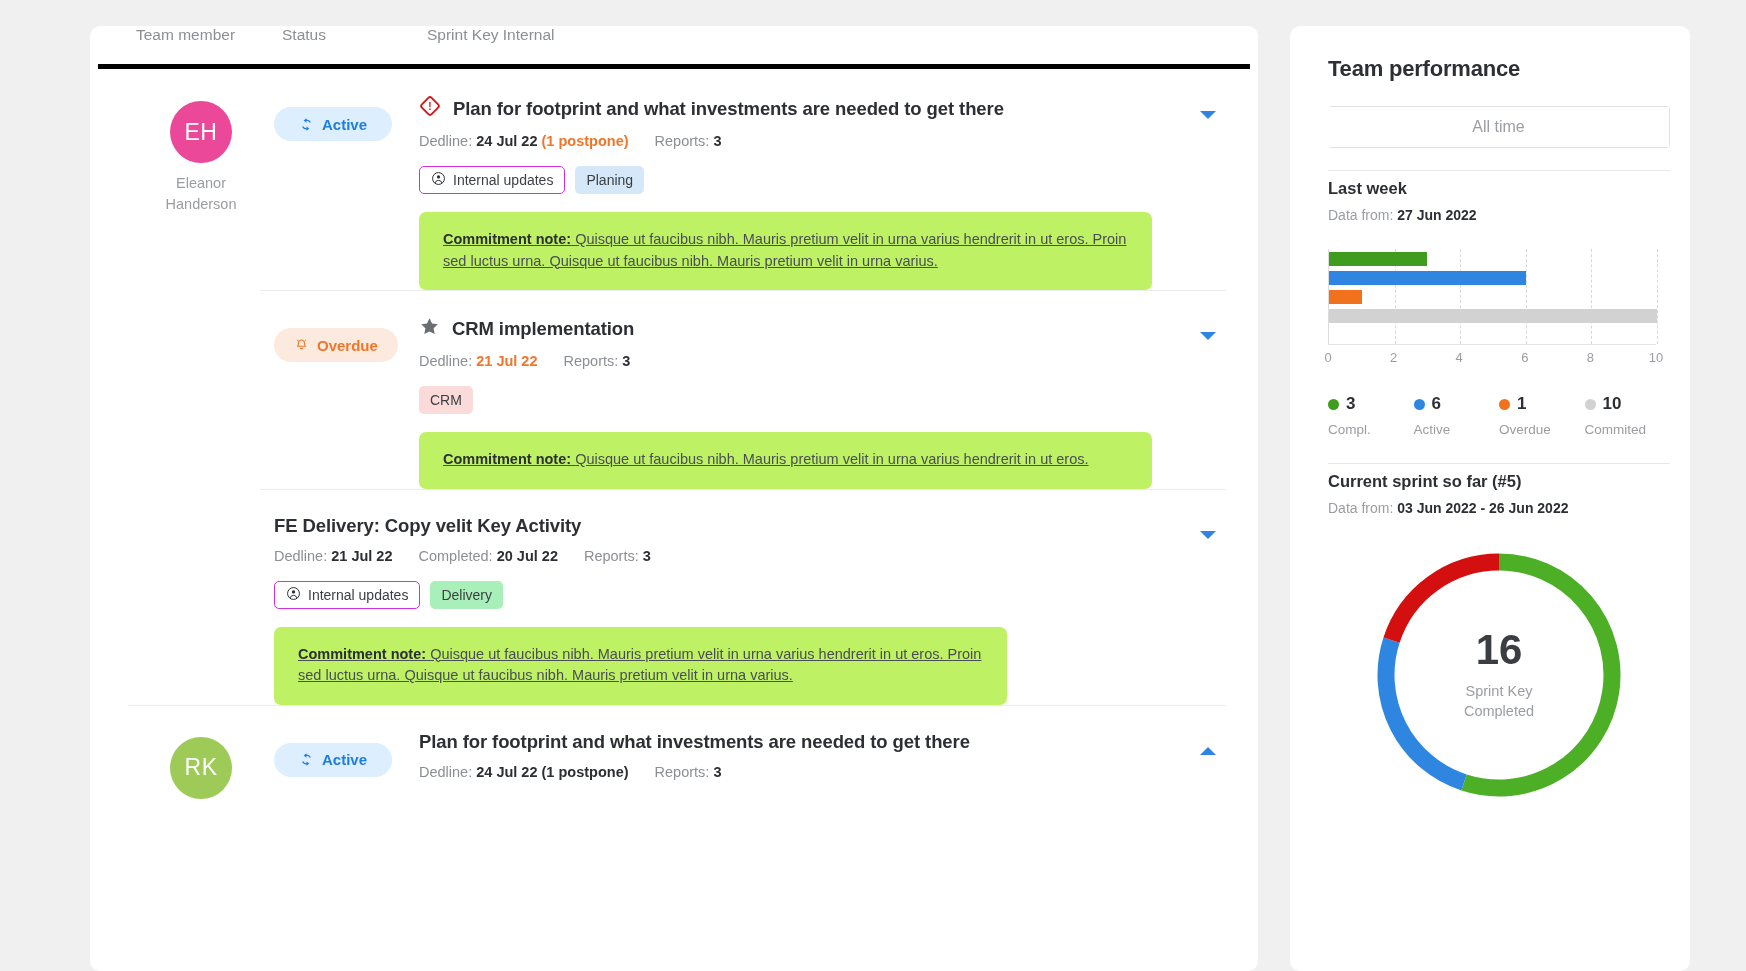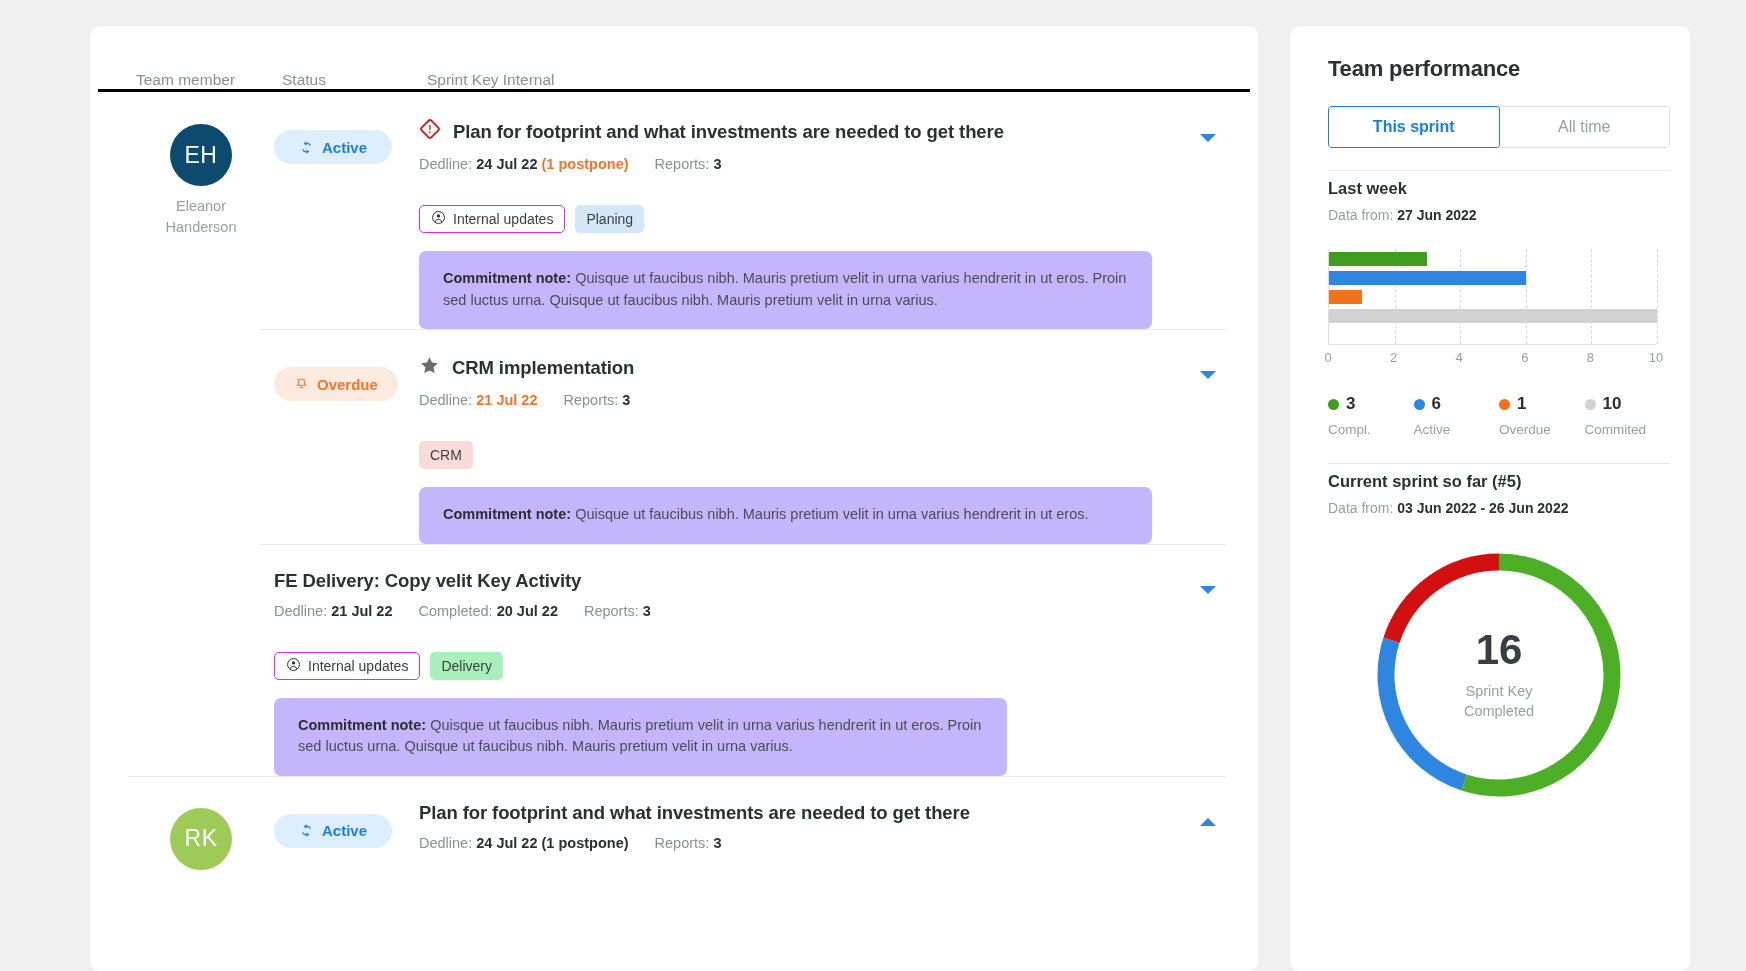--- a/index.html
+++ b/index.html
@@ -23,24 +23,24 @@
   .board {
     flex: 0 0 1168px;
     background: #ffffff;
     border-radius: 10px;
     height: 945px;
     overflow: hidden;
     position: relative;
   }
   .board-head {
     display: flex;
-    align-items: flex-end;
-    height: 66px;
+    align-items: flex-start;
+    height: 43px;
     padding: 0 32px 0 38px;
-    border-bottom: 3px solid #000000;
+    border-bottom: 5px solid #000000;
     margin: 0 8px;
   }
   .col-h { color: #8b8f94; font-size: 15.5px; font-weight: 400; }
   .col-member { width: 146px; }
   .col-status { width: 145px; }
   .col-activity { flex: 1; }
 
   .row {
     display: flex;
     padding: 24px 32px 0 38px;
@@ -88,33 +88,34 @@
     margin-top: 11px; font-size: 14.5px; color: #8b8f94;
     display: flex; gap: 26px; align-items: baseline;
   }
   .act-meta b { color: #2c2f33; font-weight: 700; }
   .act-meta .post-orange { color: #f0762b; font-weight: 600; }
 
   .tags { margin-top: 17px; display: flex; gap: 10px; align-items: center; }
   .tag {
     display: inline-flex; align-items: center; gap: 7px;
     height: 28px; padding: 0 11px; border-radius: 5px;
-    font-size: 14px; color: #3b3f44; margin-top: 16px;
+    font-size: 14px; color: #3b3f44;
   }
   .tag.internal { border: 1.6px solid #d42ee0; background: #fff; }
   .tag.plain-blue  { background: #d5e8fa; }
   .tag.plain-pink  { background: #fbdada; }
   .tag.plain-green { background: #a9efb9; }
 
   .note {
     margin-top: 18px;
-    background: #c4b5fd; border-radius: 7px;
+    background: #bef264; border-radius: 7px;
     padding: 17px 24px 18px 24px;
     font-size: 14.5px; color: #4a4e53; line-height: 21.5px;
     max-width: 733px;
+    text-decoration: underline;
   }
   .note b { color: #2c2f33; font-weight: 700; }
 
   .chev {
     position: absolute; right: 10px; top: 18px;
     width: 0; height: 0; cursor: pointer;
     border-left: 8px solid transparent;
     border-right: 8px solid transparent;
   }
   .chev.down { border-top: 8px solid #2f86e0; }
@@ -183,21 +184,21 @@
 
     <div class="board-head">
       <div class="col-h col-member">Team member</div>
       <div class="col-h col-status">Status</div>
       <div class="col-h col-activity">Sprint Key Internal</div>
     </div>
 
     <div id="rows">
         <div class="row">
           <div class="cell-member">
-            <div class="avatar" style="background:#0c4a6e">EH</div>
+            <div class="avatar" style="background:#ec4899">EH</div>
             <div class="avatar-name">Eleanor<br>Handerson</div>
           </div>
           <div class="cell-status"><div class="badge active">
               <svg width="15" height="15" viewBox="0 0 24 24">
                 <path d="M12 4a8 8 0 0 1 7.2 4.5l-2 .7A6 6 0 0 0 12 6V9L7.5 5.5 12 2z" fill="#1d7ee0"></path>
                 <path d="M12 20a8 8 0 0 1-7.2-4.5l2-.7A6 6 0 0 0 12 18v-3l4.5 3.5L12 22z" fill="#1d7ee0"></path>
               </svg>
               <span>Active</span>
             </div></div>
           <div class="cell-activity">
@@ -312,21 +313,20 @@
           </div>
         </div>
       </div>
   </div>
 
   <div class="side">
 
     <div class="side-title">Team performance</div>
 
     <div class="seg">
-      <div class="on">This sprint</div>
       <div class="off">All time</div>
     </div>
 
     <div class="hr"></div>
 
     <div class="sec-title">Last week</div>
     <div class="sec-sub">
       <span>Data from:</span>
       <b>27 Jun 2022</b>
     </div>

